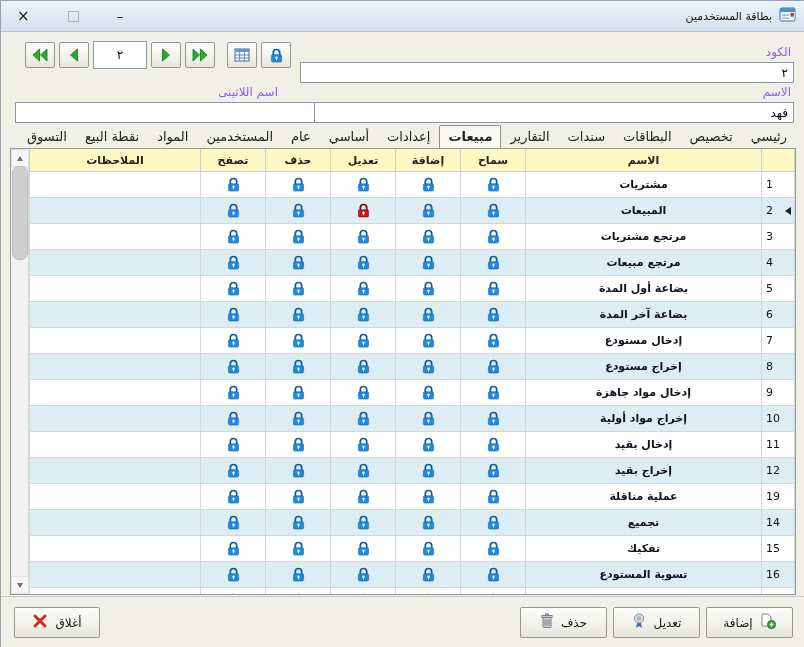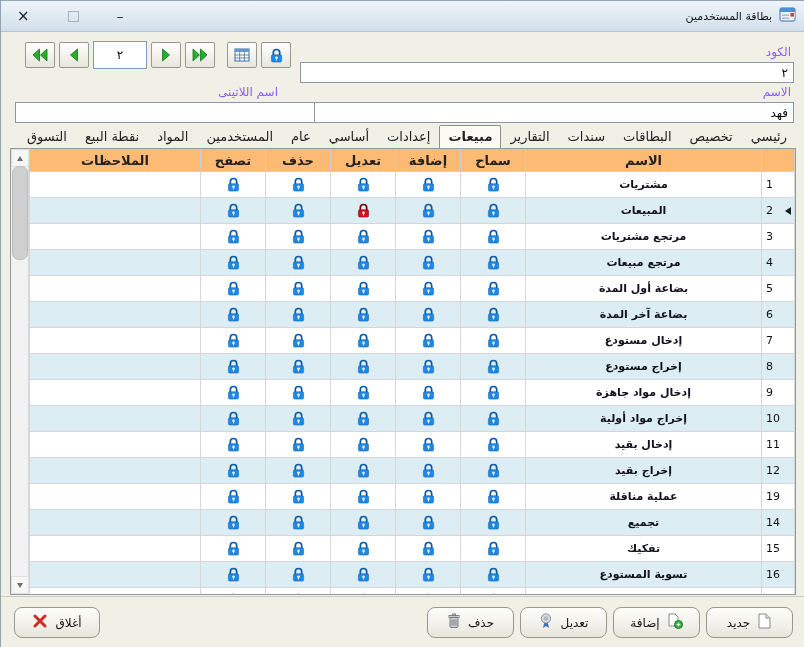--- a/index.html
+++ b/index.html
@@ -48,39 +48,39 @@
     align-items:center;justify-content:center;background:#f6f6f6;border:1px solid #e0e0e0}
   .vs-up{top:0}.vs-down{bottom:0}
   .tri-up{width:0;height:0;border-left:3.5px solid transparent;
     border-right:3.5px solid transparent;border-bottom:5px solid #6f6f6f}
   .tri-down{width:0;height:0;border-left:3.5px solid transparent;
     border-right:3.5px solid transparent;border-top:5px solid #6f6f6f}
   .vs-thumb{position:absolute;left:1px;top:17px;width:14px;height:92px;
     background:#cfcfcf;border:1px solid #bdbdbd;border-radius:7px}
   .gridarea{flex:1;overflow:hidden}
   table.perm{width:100%;border-collapse:collapse;table-layout:fixed;direction:rtl}
-  .perm th{height:22px;background:#fdba74;border:1px solid #cfcfcf;border-top:none;
-    font-size:13px;font-weight:bold;color:#222;padding:0}
+  .perm th{height:22px;background:#fef9c3;border:1px solid #cfcfcf;border-top:none;
+    font-size:11px;font-weight:bold;color:#222;padding:0}
   .perm td{height:25px;border:1px solid #d6d6d6;font-size:11px;text-align:center;
     padding:0;vertical-align:middle}
   .perm tr.alt td{background:#dcedf4}
   .perm td.name{text-align:center;padding:0 7px;font-weight:bold;color:#10101e}
   .perm td.num{direction:ltr;text-align:left;padding:0 0 0 4px;position:relative;color:#111}
   .perm td.selcell{background:#1b4a94}
   .rowmarker{position:absolute;right:3px;top:50%;transform:translateY(-50%);
     width:0;height:0;border-top:4px solid transparent;border-bottom:4px solid transparent;
     border-right:6px solid #1a1a1a}
   .lock{display:block;margin:0 auto}
 
   
   .footer{position:absolute;right:0;left:0;bottom:0;height:51px;background:#f1f0e6;
     border-top:1px solid #cdcbbd}
   .btn{display:flex;align-items:center;justify-content:center;gap:7px;height:31px;
     background:linear-gradient(#fefefb,#e7e6dc);border:1px solid #98988e;
-    border-radius:8px;font-size:12px;color:#141414;cursor:default;
+    border-radius:2px;font-size:12px;color:#141414;cursor:default;
     font-family:"DejaVu Sans",sans-serif}
   .btn-close{position:absolute;left:13px;top:10px;width:86px}
   .btn-group{position:absolute;right:12px;top:10px;display:flex;gap:6px}
   .btn-group .btn{width:87px}
 </style>
 </head>
 <body>
 
 <div class="window">
 
@@ -968,29 +968,20 @@
               </td>
               <td class="notes"></td>
             </tr>
           </tbody>
       </table>
     </div>
   </div>
 
   <div class="footer">
     <div class="btn-group">
-      <button class="btn">
-        <span>
-          <svg width="15" height="16" viewBox="0 0 15 16">
-            <path d="M2 1 H9 L13 5 V15 H2 Z" fill="#fff" stroke="#8a8a8a"></path>
-            <path d="M9 1 V5 H13" fill="#e8e8e8" stroke="#8a8a8a"></path>
-          </svg>
-        </span>
-        <span>جديد</span>
-      </button>
       <button class="btn">
         <span>
           <svg width="16" height="16" viewBox="0 0 16 16">
             <path d="M2 1 H8 L11 4 V13 H2 Z" fill="#fff" stroke="#8a8a8a"></path>
             <circle cx="11.5" cy="11.5" r="4" fill="#2eae3e" stroke="#1d7a2a"></circle>
             <rect x="10.9" y="9.6" width="1.2" height="3.8" fill="#fff"></rect>
             <rect x="9.6" y="10.9" width="3.8" height="1.2" fill="#fff"></rect>
           </svg>
         </span>
         <span>إضافة</span>

